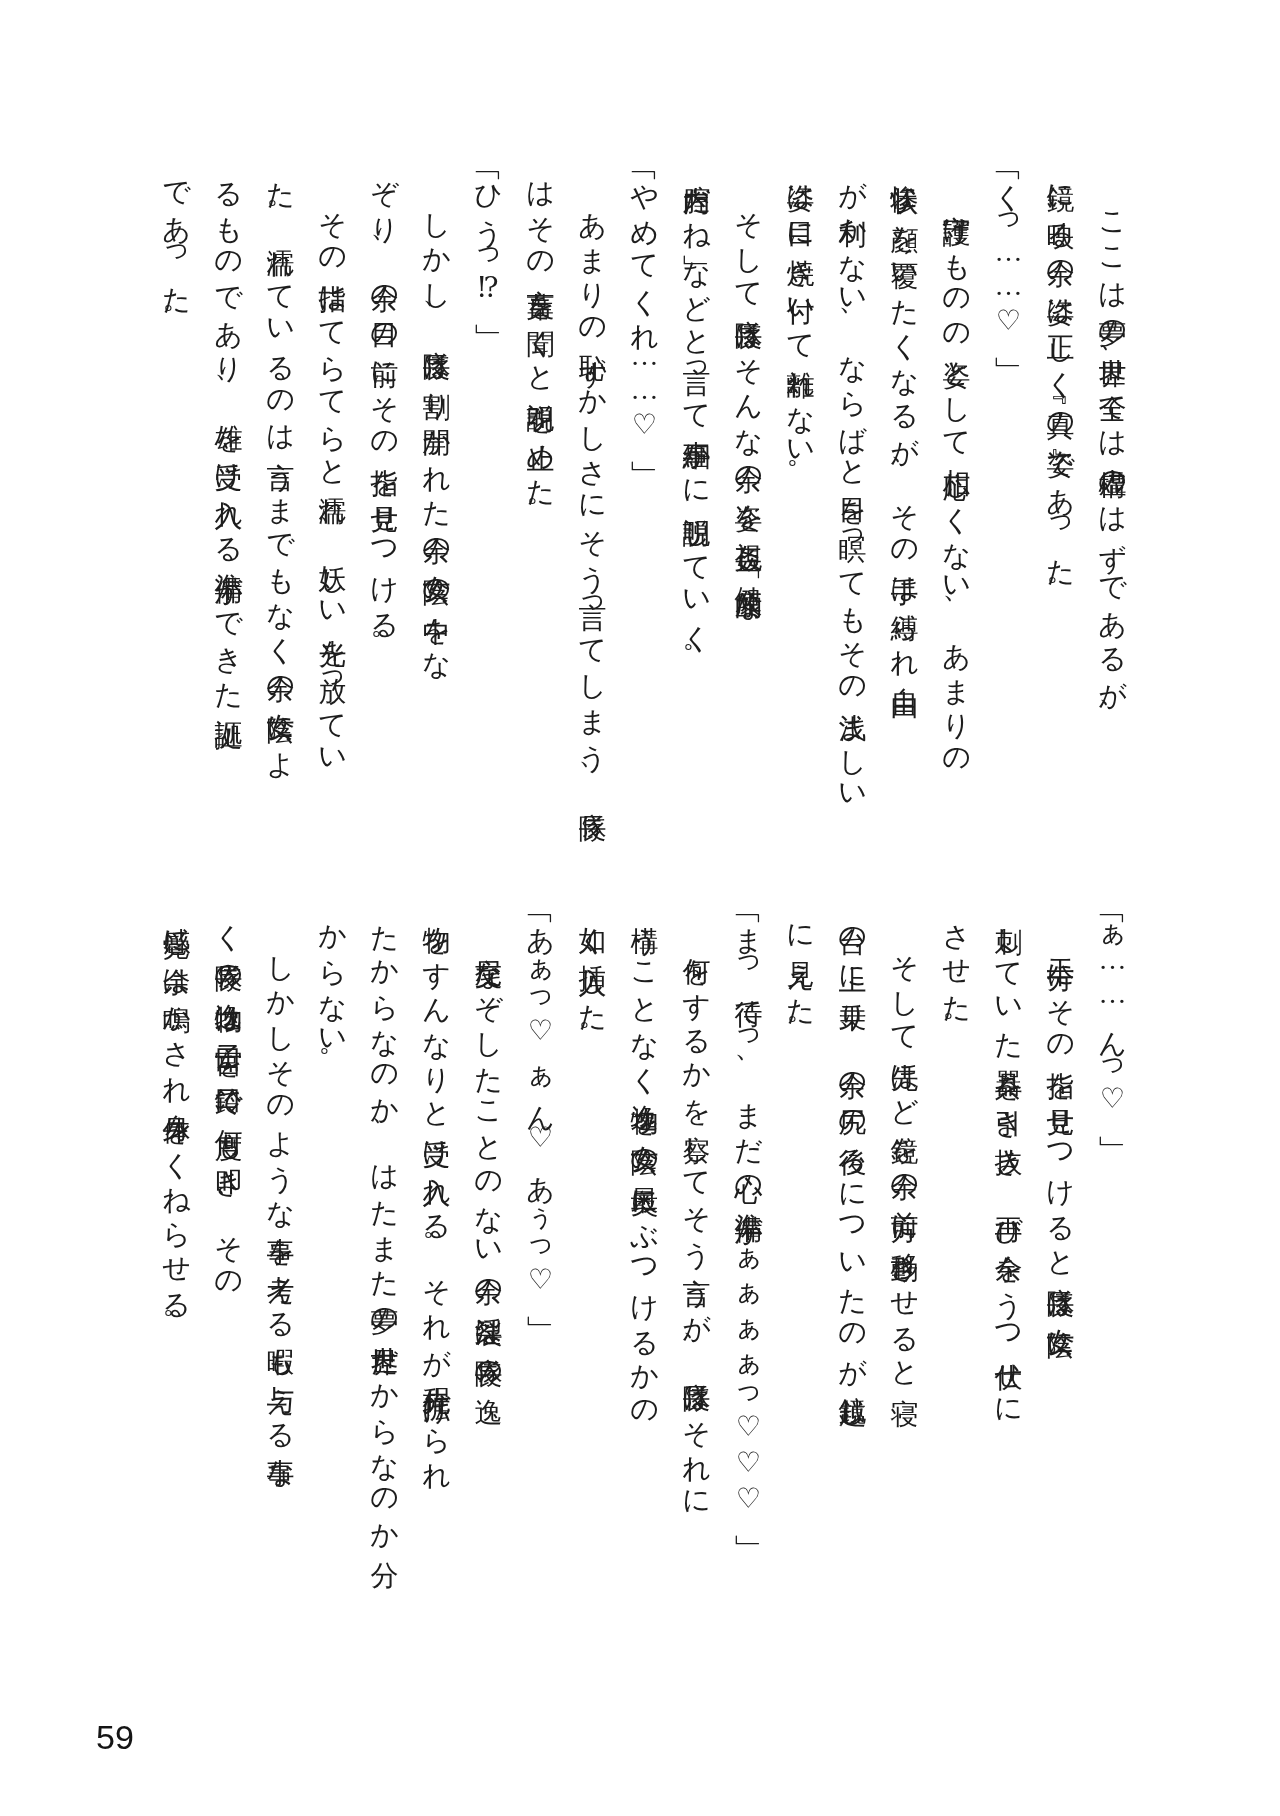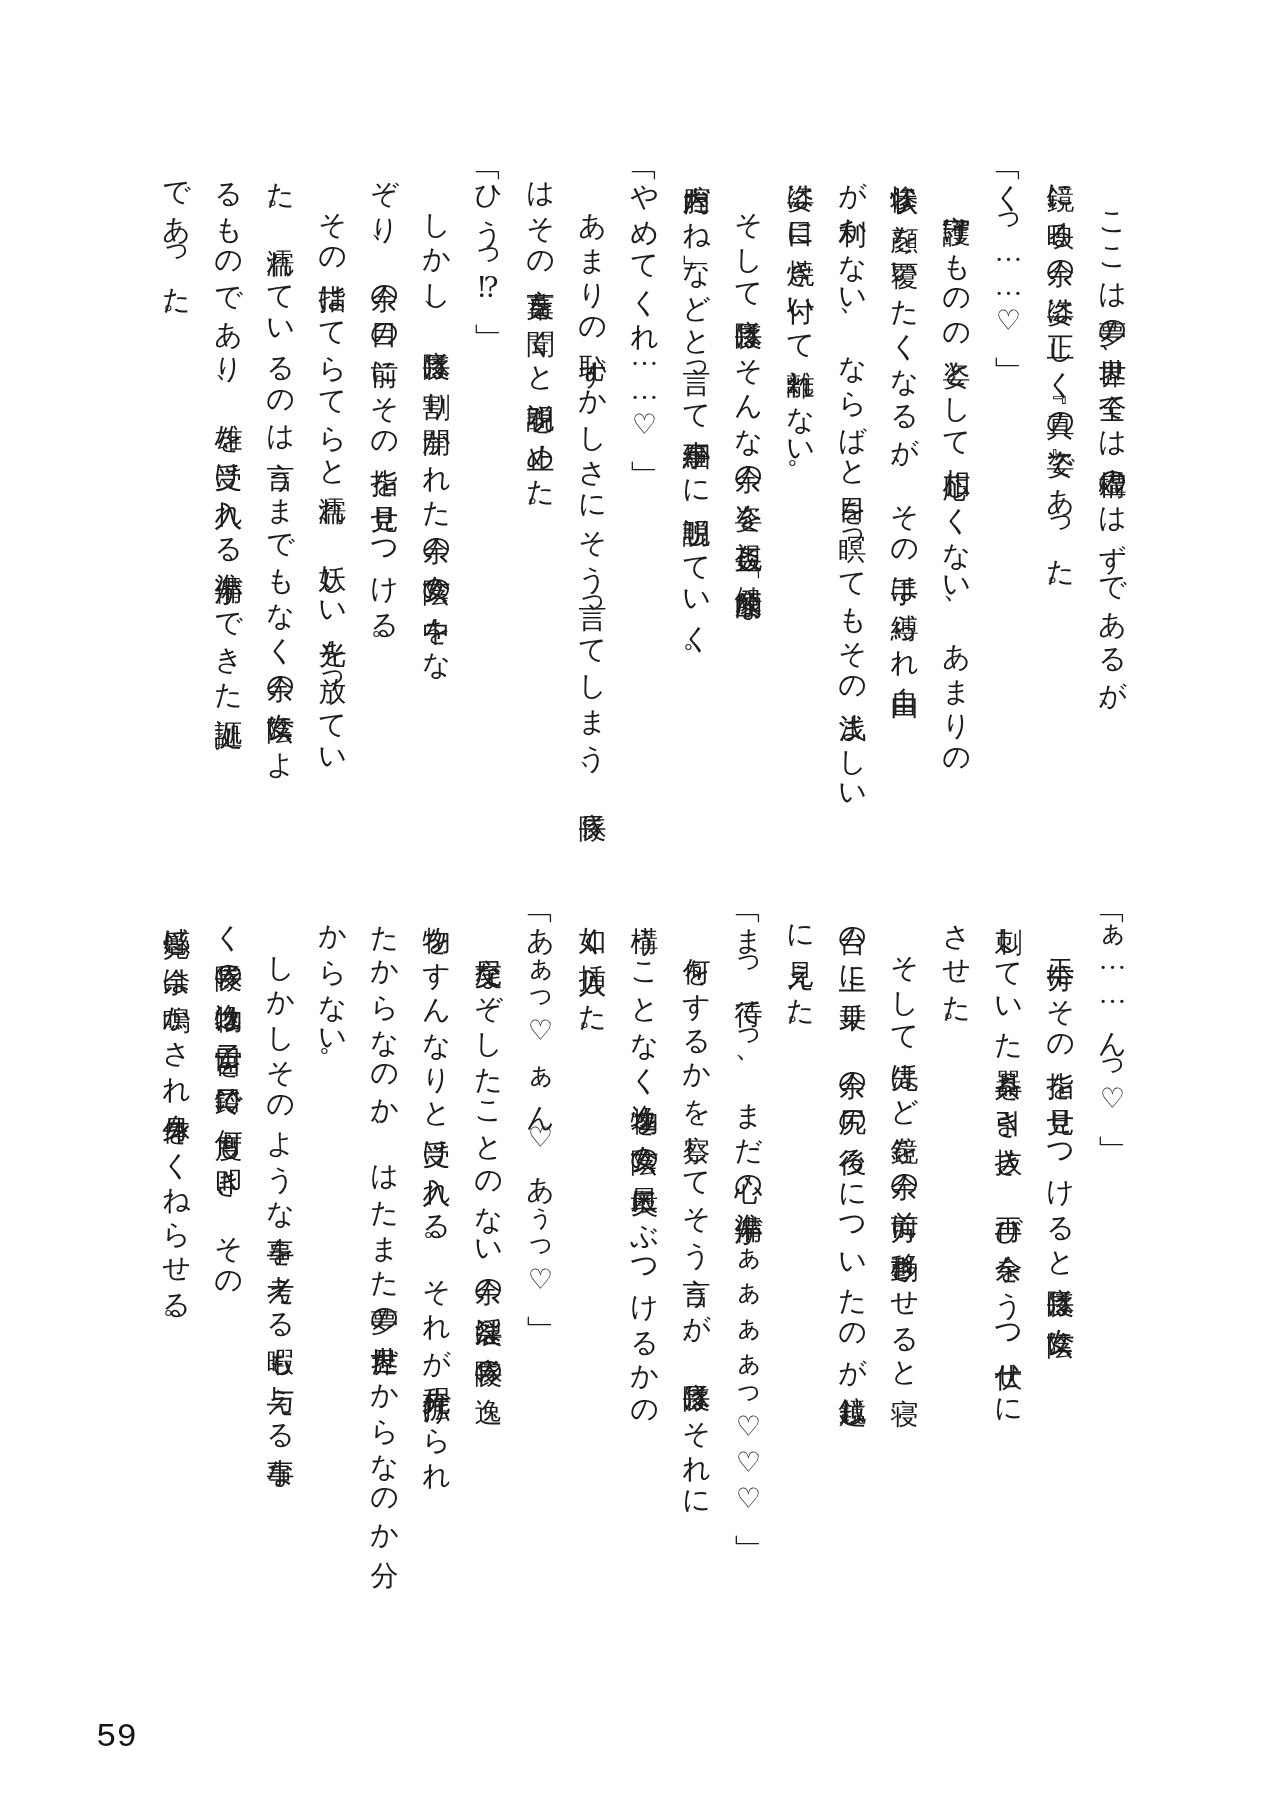--- a/index.html
+++ b/index.html
@@ -35,21 +35,21 @@
   }
   .block-bottom {
     top: 905px;
     right: 142px;
     height: 760px;
   }
   .page-number {
     position: absolute;
     left: 96px;
     top: 1718px;
-    font-family: Liberation Mono, monospace;
+    font-family: Liberation Sans, sans-serif;
     font-size: 34px;
     color: #151515;
   }
 </style>
 </head>
 <body>
 
 <div class="page">
   <div class="text-block block-top">
       <div class="line">　ここは夢の世界、全ては虚構のはずであるが、</div>

